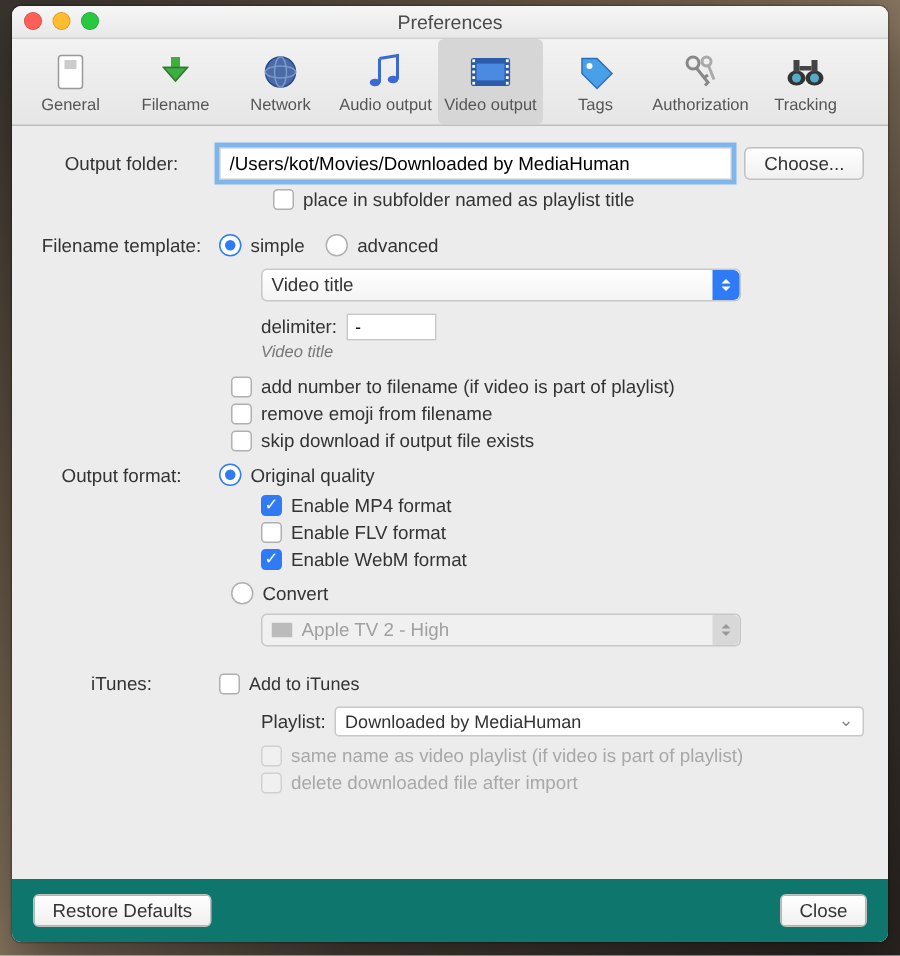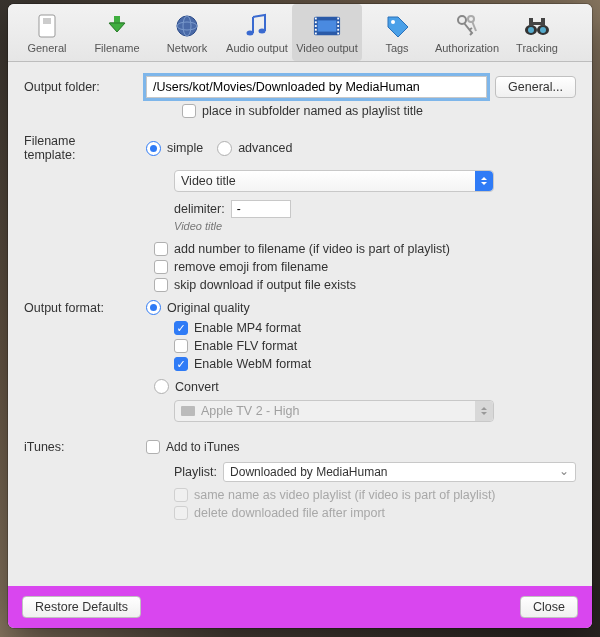--- a/index.html
+++ b/index.html
@@ -67,21 +67,21 @@
     background: #d6d6d6;
     border-radius: 4px;
   }
   .tbicon { width: 28px; height: 28px; display:flex; align-items:center; justify-content:center; }
   .content {
     flex: 1;
     padding: 14px 16px 0 16px;
     overflow: auto;
   }
   .row { display: flex; align-items: center; margin-bottom: 6px; }
-  .lbl { width: 122px; text-align: left; padding-right: 21px; color: #333; font-size: 12.5px; }
+  .lbl { width: 122px; text-align: center; padding-right: 8px; color: #333; font-size: 12.5px; }
   .field {
     flex: 1;
     height: 22px;
     border: 1px solid #c8c8c8;
     background: #fff;
     padding: 0 6px;
     font-size: 12.5px;
   }
   .field.focus { outline: 3px solid #7eb6ea; outline-offset: 0; }
   .btn {
@@ -124,33 +124,41 @@
   .select.dis .arrow::after { border-top-color:#999; }
   .small { font-size:11px; color:#777; font-style:italic; }
   .indent { margin-left: 130px; }
   .indent2 { margin-left: 150px; }
   .sub { display:flex; align-items:center; margin-bottom:4px; font-size:12.5px;}
   .dis-txt { color:#a8a8a8; }
   .footer {
     height: 42px;
     display:flex; align-items:center; justify-content:space-between;
     padding: 0 14px;
-    background:#d946ef;
+    background:#0f766e;
   }
   .combo {
     flex:1; height:20px; border:1px solid #c8c8c8; background:#fff; border-radius:3px;
     display:flex; align-items:center; padding:0 6px; font-size:12px; position:relative;
   }
   .combo::after { content:"⌄"; position:absolute; right:6px; color:#888; font-size:12px; top:1px;}
   .delim-input { width:60px; height:18px; border:1px solid #c8c8c8; background:#fff; padding:0 5px; font-size:12px; }
 </style>
 </head>
 <body>
 
 <div class="window">
+  <div class="titlebar">
+    <div class="traffic">
+      <div class="tl red"></div>
+      <div class="tl yel"></div>
+      <div class="tl grn"></div>
+    </div>
+    <span>Preferences</span>
+  </div>
 
   <div class="toolbar">
     <div class="tbitem">
       <span class="tbicon">
         <svg width="20" height="26" viewBox="0 0 20 26">
             <rect x="2" y="2" width="16" height="22" rx="2" fill="#fff" stroke="#999"></rect>
             <rect x="6" y="5" width="8" height="6" fill="#ccc"></rect>
           </svg>
       </span>
       <span>General</span>
@@ -238,21 +246,21 @@
       </span>
       <span>Tracking</span>
     </div>
   </div>
 
   <div class="content">
 
     <div class="row">
       <div class="lbl">Output folder:</div>
       <input class="field focus" style="margin-right: 8px;" value="/Users/kot/Movies/Downloaded by MediaHuman">
-      <div class="btn">General...</div>
+      <div class="btn">Choose...</div>
     </div>
     <div class="sub" style="margin-left:158px; margin-bottom:16px;">
       <span class="chk"></span>
       <span>place in subfolder named as playlist title</span>
     </div>
 
     <div class="row" style="margin-bottom:8px;">
       <div class="lbl">Filename template:</div>
       <label class="opt">
           <span class="radio on"></span>

